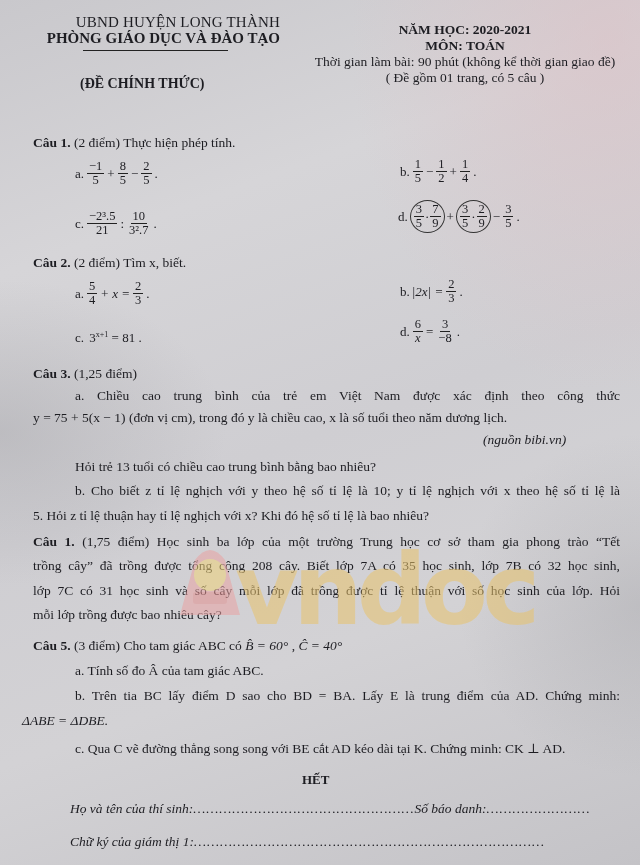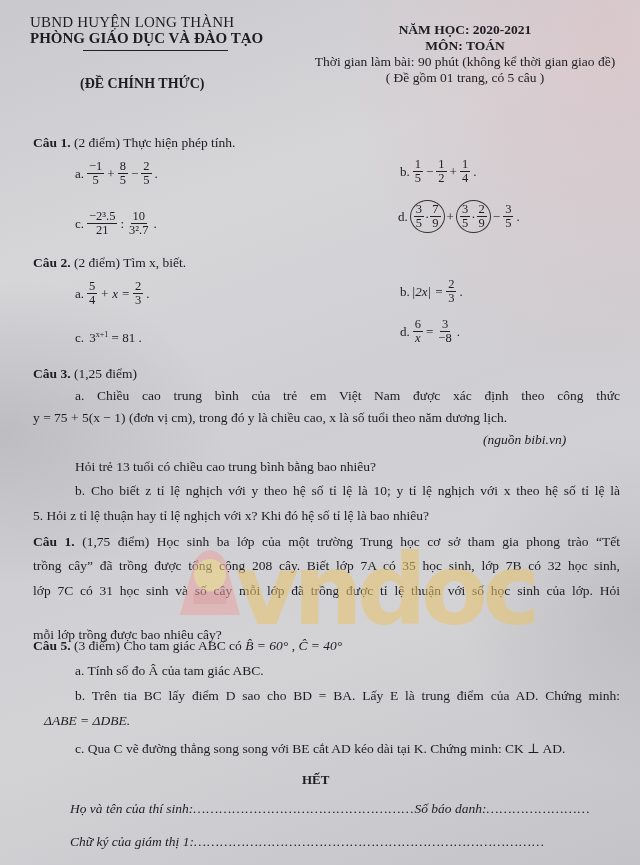--- a/index.html
+++ b/index.html
@@ -12,21 +12,21 @@
   .paper-shade {
     position: absolute; inset: 0; pointer-events: none;
     background:
       radial-gradient(ellipse at 95% 5%, rgba(220,190,195,0.55) 0%, rgba(220,190,195,0) 30%),
       radial-gradient(ellipse at 0% 50%, rgba(150,150,155,0.35) 0%, rgba(150,150,155,0) 25%),
       radial-gradient(ellipse at 100% 70%, rgba(150,150,155,0.3) 0%, rgba(150,150,155,0) 20%);
   }
   .abs { position: absolute; white-space: nowrap; }
   .bold { font-weight: bold; }
   .it { font-style: italic; }
-  .hdr-left { left: 30px; top: 14px; width: 250px; text-align: left; }
+  .hdr-left { left: 30px; top: 14px; width: 250px; text-align: right; }
   .hdr-left .l1 { font-size: 15px; letter-spacing: 0.2px; }
   .hdr-left .l2 { font-size: 15px; font-weight: bold; margin-top: -1px; }
   .hdr-left .rule { width: 145px; height: 1px; background: #222; margin: 3px auto 0 auto; }
   .official { left: 80px; top: 76px; font-size: 14px; font-weight: bold; }
   .hdr-right { left: 300px; top: 22px; width: 330px; text-align: center; font-size: 13.5px; }
   .hdr-right .t { font-weight: bold; line-height: 16px; }
   .hdr-right .n { line-height: 16px; }
   .q { font-size: 13.5px; }
   .frac { display: inline-flex; flex-direction: column; align-items: center; vertical-align: middle; margin: 0 1px; font-size: 12.5px; line-height: 13px; }
   .frac .num { border-bottom: 1px solid #222; padding: 0 2px; }
@@ -201,37 +201,37 @@
 <div class="abs q it" style="left:483px; top:432px;">(nguồn bibi.vn)</div>
 <div class="abs q" style="left:75px; top:459px;">Hỏi trẻ 13 tuổi có chiều cao trung bình bằng bao nhiêu?</div>
 <div class="abs q" style="left:75px; top:483px; width:545px; text-align:justify; text-align-last:justify; white-space:normal;">b. Cho biết z tỉ lệ nghịch với y theo hệ số tỉ lệ là 10; y tỉ lệ nghịch với x theo hệ số tỉ lệ là</div>
 <div class="abs q" style="left:33px; top:508px;">5. Hỏi z tỉ lệ thuận hay tỉ lệ nghịch với x? Khi đó hệ số tỉ lệ là bao nhiêu?</div>
 
 <div class="abs q" style="left:33px; top:534px; width:587px; text-align:justify; text-align-last:justify; white-space:normal;">
   <span class="bold">Câu 1.</span><span> (1,75 điểm) Học sinh ba lớp của một trường Trung học cơ sở tham gia phong trào “Tết</span>
 </div>
 <div class="abs q" style="left:33px; top:558px; width:587px; text-align:justify; text-align-last:justify; white-space:normal;">trồng cây” đã trồng được tổng cộng 208 cây. Biết lớp 7A có 35 học sinh, lớp 7B có 32 học sinh,</div>
 <div class="abs q" style="left:33px; top:583px; width:587px; text-align:justify; text-align-last:justify; white-space:normal;">lớp 7C có 31 học sinh và số cây mỗi lớp đã trồng được tỉ lệ thuận với số học sinh của lớp. Hỏi</div>
-<div class="abs q" style="left:33px; top:607px;margin-top:20px;">mỗi lớp trồng được bao nhiêu cây?</div>
+<div class="abs q" style="left:33px; top:607px;">mỗi lớp trồng được bao nhiêu cây?</div>
 
 <div class="watermark">
   <svg class="wm-logo" viewBox="0 0 70 80">
     <path d="M5 75 L20 20 Q35 0 50 20 L65 75 Z" fill="#e9a3a3"></path>
     <circle cx="35" cy="35" r="16" fill="#f0d37a"></circle>
     <rect x="18" y="52" width="34" height="12" rx="3" fill="#e48f8f"></rect>
   </svg>
   <div class="wm-text">vndoc</div>
 </div>
 
 <div class="abs q" style="left:33px; top:638px;">
   <span class="bold">Câu 5.</span><span> (3 điểm) Cho tam giác ABC có </span><span class="it">B̂ = 60°</span><span> , </span><span class="it">Ĉ = 40°</span>
 </div>
 <div class="abs q" style="left:75px; top:663px;">a. Tính số đo Â của tam giác ABC.</div>
 <div class="abs q" style="left:75px; top:688px; width:545px; text-align:justify; text-align-last:justify; white-space:normal;">b. Trên tia BC lấy điểm D sao cho BD = BA. Lấy E là trung điểm của AD. Chứng minh:</div>
-<div class="abs q it" style="left:44px; top:713px;">ΔABE = ΔDBE.</div>
+<div class="abs q it" style="left:22px; top:713px;">ΔABE = ΔDBE.</div>
 <div class="abs q" style="left:75px; top:740px;">c. Qua C vẽ đường thẳng song song với BE cắt AD kéo dài tại K. Chứng minh: CK ⊥ AD.</div>
 
 <div class="abs bold" style="left:302px; top:772px; font-size:13px;">HẾT</div>
 <div class="abs q it" style="left:70px; top:801px;">
   <span>Họ và tên của thí sinh:</span><span class="dots">……………………………………………</span><span>Số báo danh:</span><span class="dots">……………………</span>
 </div>
 <div class="abs q it" style="left:70px; top:834px;">
   <span>Chữ ký của giám thị 1:</span><span class="dots">………………………………………………………………………</span>
 </div>
 

